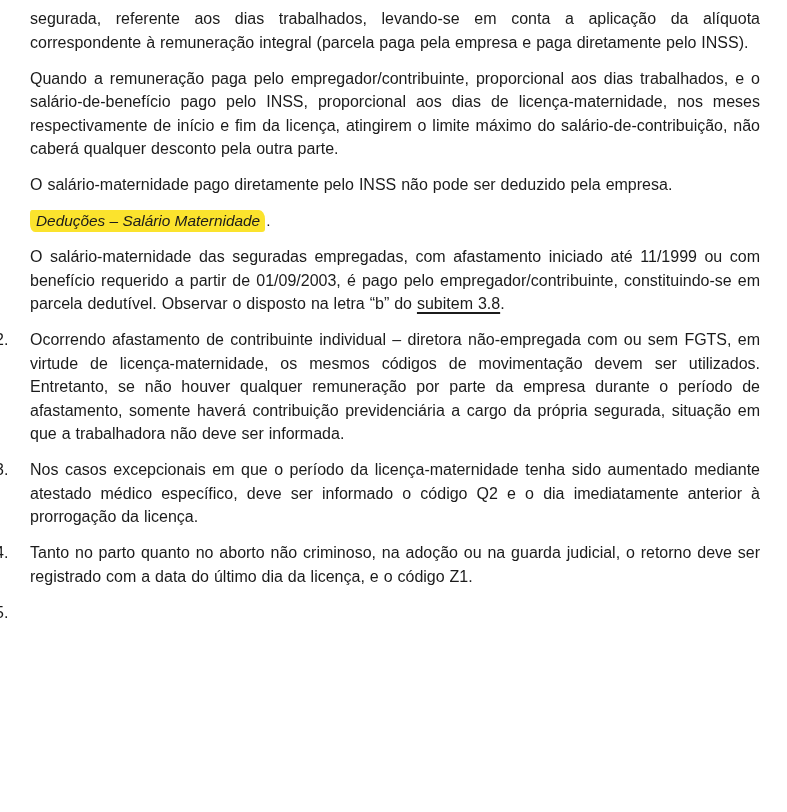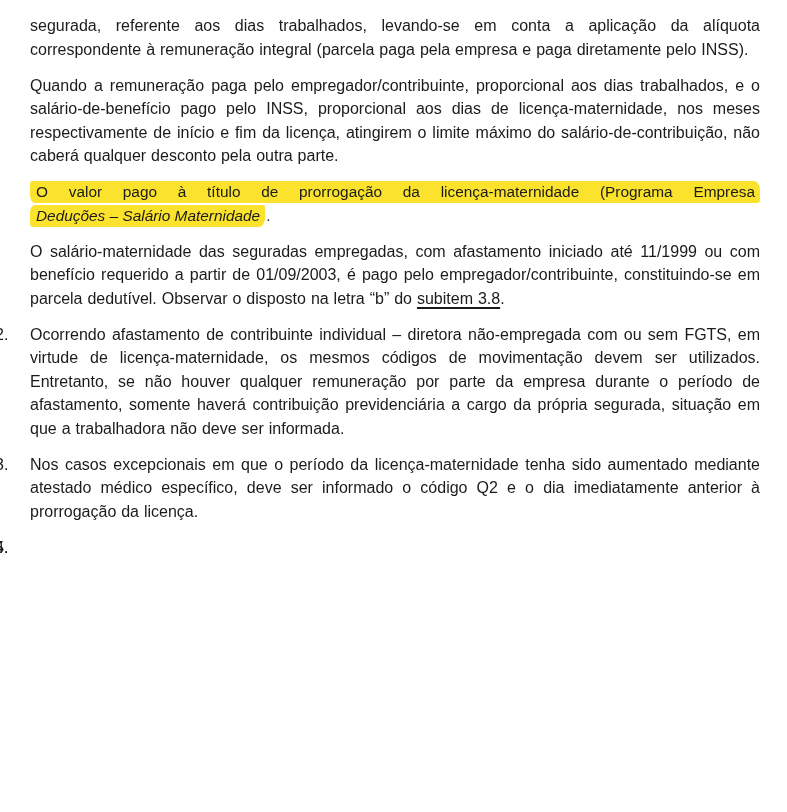--- a/index.html
+++ b/index.html
@@ -7,21 +7,21 @@
   body {
     font-family: "Liberation Sans", "DejaVu Sans", sans-serif;
     color: #1b1b1b;
     font-size: 16px;
     line-height: 23.5px;
   }
   .doc {
     position: relative;
     width: 787px;
     height: 812px;
-    padding: 14px 27px 0 30px;
+    padding: 7px 27px 0 30px;
     overflow: hidden;
   }
   p.para {
     text-align: justify;
     margin: 0 0 12.5px 0;
     word-spacing: 0.5px;
   }
   
   .hl-para { margin: 0 0 12.5px 0; font-size: 15.4px; }
   .hl-line { display: block; }
@@ -63,40 +63,41 @@
 </style>
 </head>
 <body>
 
 <div class="doc">
 
   <p class="para">segurada, referente aos dias trabalhados, levando-se em conta a aplicação da alíquota correspondente à remuneração integral (parcela paga pela empresa e paga diretamente pelo INSS).</p>
 
   <p class="para">Quando a remuneração paga pelo empregador/contribuinte, proporcional aos dias trabalhados, e o salário-de-benefício pago pelo INSS, proporcional aos dias de licença-maternidade, nos meses respectivamente de início e fim da licença, atingirem o limite máximo do salário-de-contribuição, não caberá qualquer desconto pela outra parte.</p>
 
+  <p class="para">O salário-maternidade pago diretamente pelo INSS não pode ser deduzido pela empresa.</p>
 
   <p class="hl-para">
-    <span class="hl-line just"><mark class="stroke"><span>O valor pago à título de prorrogação da licença-maternidade (Programa Empresa</span></mark></span>
     <span class="hl-line"><mark class="stroke"><span class="it">Deduções – Salário Maternidade</span></mark><span class="tail">.</span></span>
   </p>
 
 
   <p class="para"><span>O salário-maternidade das seguradas empregadas, com afastamento iniciado até 11/1999 ou com benefício requerido a partir de 01/09/2003, é pago pelo empregador/contribuinte, constituindo-se em parcela dedutível. Observar o disposto na letra “b” do </span><span class="ref-link">subitem 3.8</span><span>.</span></p>
 
   <div class="item">
     <span class="num">2.</span>
     <span>Ocorrendo afastamento de contribuinte individual – diretora não-empregada com ou sem FGTS, em virtude de licença-maternidade, os mesmos códigos de movimentação devem ser utilizados. Entretanto, se não houver qualquer remuneração por parte da empresa durante o período de afastamento, somente haverá contribuição previdenciária a cargo da própria segurada, situação em que a trabalhadora não deve ser informada.</span>
   </div>
 
   <div class="item">
     <span class="num">3.</span>
     <span>Nos casos excepcionais em que o período da licença-maternidade tenha sido aumentado mediante atestado médico específico, deve ser informado o código Q2 e o dia imediatamente anterior à prorrogação da licença.</span>
   </div>
 
   <div class="item">
     <span class="num">4.</span>
+    <span>Tanto no parto quanto no aborto não criminoso, na adoção ou na guarda judicial, o retorno deve ser registrado com a data do último dia da licença, e o código Z1.</span>
   </div>
 
   <div class="item">
     <span class="num">5.</span>
   </div>
 
 </div>
 
 </body></html>

